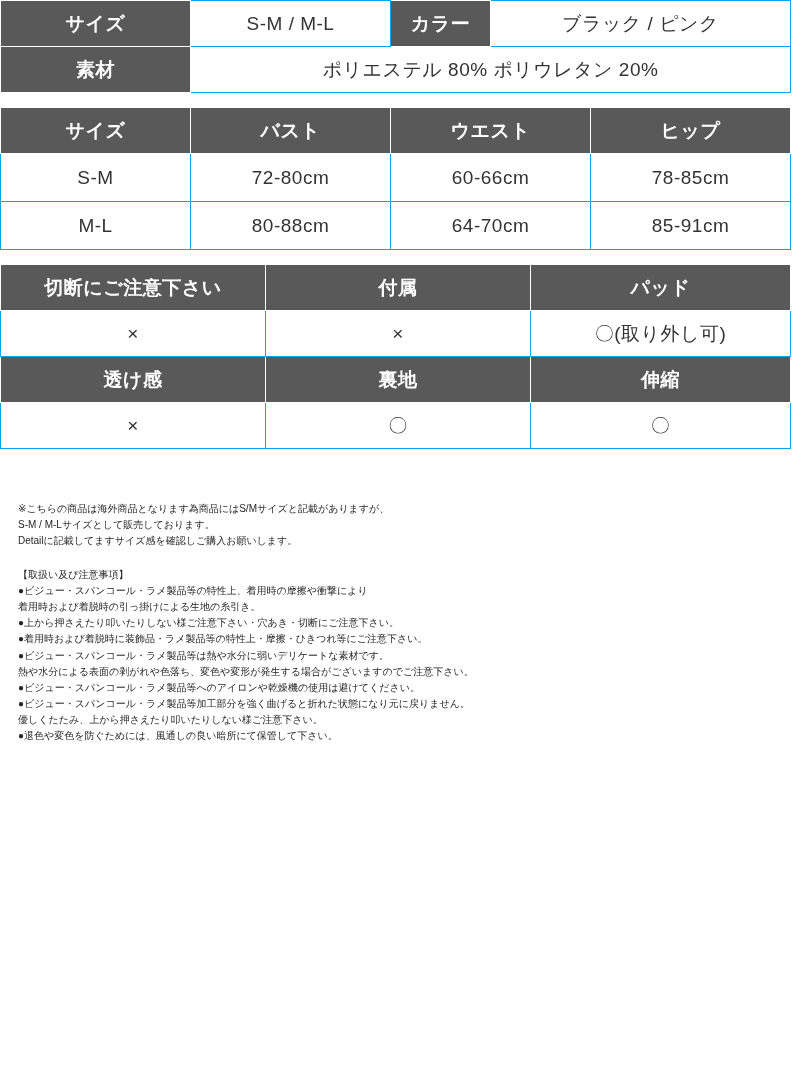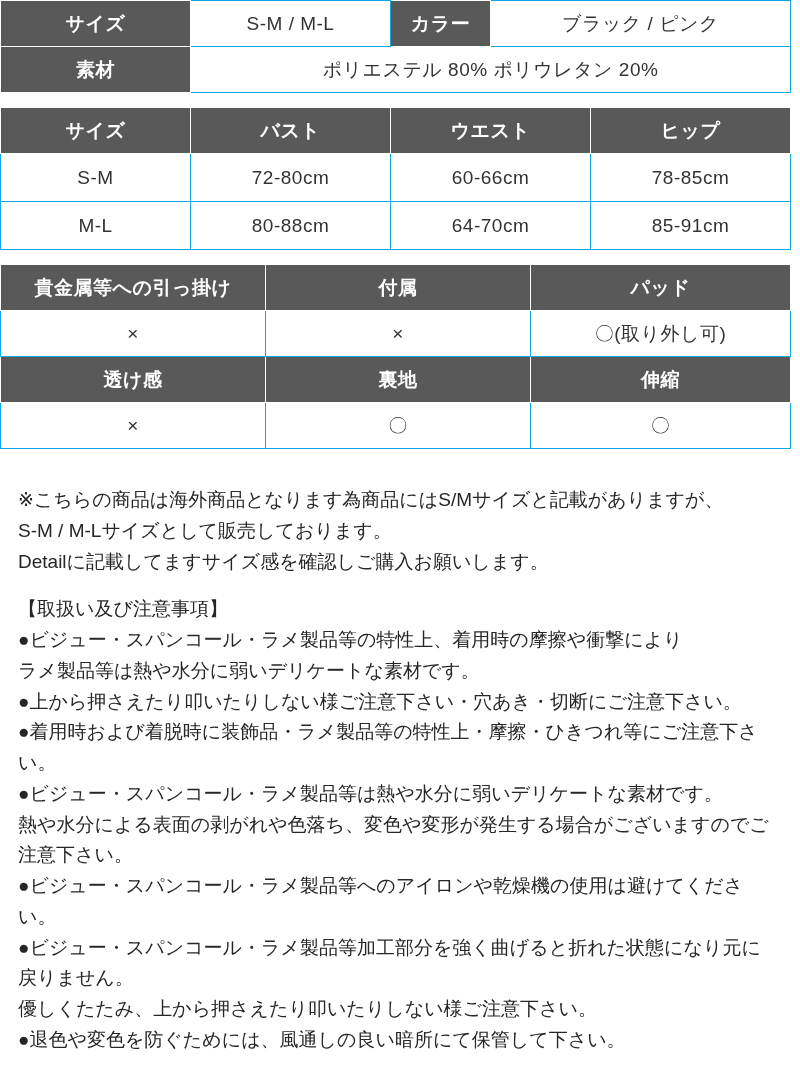--- a/index.html
+++ b/index.html
@@ -46,23 +46,23 @@
     height: 46px;
     border: 1px solid #0ea5e9;
   }
   td.val.tall { height: 48px; margin-left: 48px; }
   .gap-14 { height: 14px; }
   .gap-18 { height: 18px; }
 
   
   .notes {
     width: 790px;
-    margin: 0 auto;
+    margin: 16px auto;
     padding: 0 18px;
-    font-size: 19px;
+    font-size: 10px;
     line-height: 1.62;
     color: #262626;
   }
   .notes p { margin: 0; }
   .notes .block { margin-bottom: 0; }
   .spacer-line { height: 17px; }
 </style>
 </head>
 <body>
 
@@ -123,21 +123,21 @@
   <div class="gap-14"></div>
 
   <table>
     <colgroup>
       <col style="width:265px">
       <col style="width:265px">
       <col style="width:260px">
     </colgroup>
     <tbody>
       <tr>
-        <td class="hd">貴金属等への引っ掛け</td>
+        <td class="hd">切断にご注意下さい</td>
         <td class="hd">付属</td>
         <td class="hd">パッド</td>
       </tr>
       <tr>
         <td class="val">×</td>
         <td class="val">×</td>
         <td class="val">〇(取り外し可)</td>
       </tr>
       <tr>
         <td class="hd">透け感</td>
@@ -160,21 +160,21 @@
       <p>※こちらの商品は海外商品となります為商品にはS/Mサイズと記載がありますが、</p>
       <p>S‐M / M‐Lサイズとして販売しております。</p>
       <p>Detailに記載してますサイズ感を確認しご購入お願いします。</p>
     </div>
 
     <div class="spacer-line"></div>
 
     <div class="block">
       <p>【取扱い及び注意事項】</p>
       <p>●ビジュー・スパンコール・ラメ製品等の特性上、着用時の摩擦や衝撃により</p>
-      <p>ラメ製品等は熱や水分に弱いデリケートな素材です。</p>
+      <p>着用時および着脱時の引っ掛けによる生地の糸引き。</p>
       <p>●上から押さえたり叩いたりしない様ご注意下さい・穴あき・切断にご注意下さい。</p>
       <p>●着用時および着脱時に装飾品・ラメ製品等の特性上・摩擦・ひきつれ等にご注意下さい。</p>
       <p>●ビジュー・スパンコール・ラメ製品等は熱や水分に弱いデリケートな素材です。</p>
       <p>熱や水分による表面の剥がれや色落ち、変色や変形が発生する場合がございますのでご注意下さい。</p>
       <p>●ビジュー・スパンコール・ラメ製品等へのアイロンや乾燥機の使用は避けてください。</p>
       <p>●ビジュー・スパンコール・ラメ製品等加工部分を強く曲げると折れた状態になり元に戻りません。</p>
       <p>優しくたたみ、上から押さえたり叩いたりしない様ご注意下さい。</p>
       <p>●退色や変色を防ぐためには、風通しの良い暗所にて保管して下さい。</p>
     </div>
   </div>

